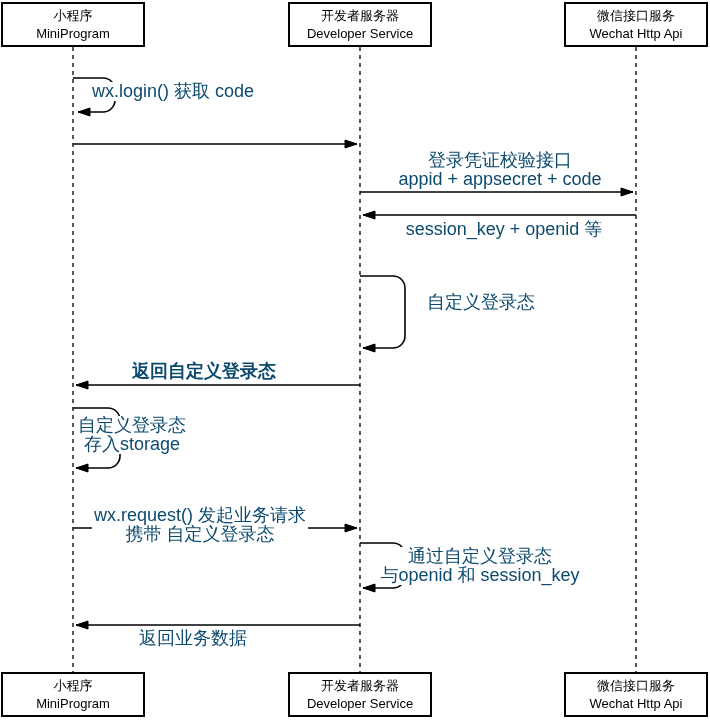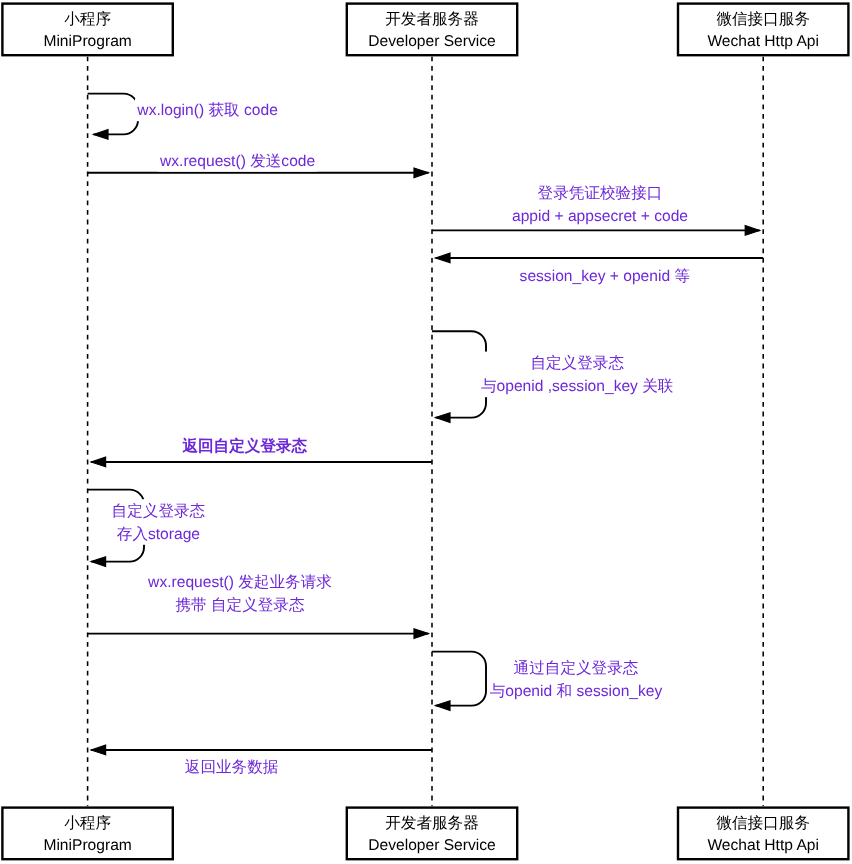--- a/index.html
+++ b/index.html
@@ -47,23 +47,23 @@
     text-align: center;
     font-size: 13px;
     line-height: 18px;
     color: #000000;
     z-index: 3;
   }
   .msg-label {
     position: absolute;
     transform: translateX(-50%);
     text-align: center;
-    font-size: 13px;
+    font-size: 18px;
     line-height: 19px;
-    color: #6d28d9;
+    color: #0c4a6e;
     background: #ffffff;
     white-space: nowrap;
     z-index: 2;
     padding: 0 2px;
   }
 </style>
 </head>
 <body>
 
 <div class="diagram">
@@ -123,48 +123,44 @@
   </div>
   <div class="actor-box" style="left:564px; top:672px;">
     <div>微信接口服务</div>
     <div>Wechat Http Api</div>
   </div>
 
   <div class="msg-label" style="left:173px; top:82px;">
     <div>wx.login() 获取 code</div>
   </div>
 
-  <div class="msg-label" style="left:198px; top:124px;">
-    <div>wx.request() 发送code</div>
-  </div>
 
   <div class="msg-label" style="left:504px; top:220px;">
     <div>session_key + openid 等</div>
   </div>
 
   <div class="msg-label" style="left:500px; top:151px;">
     <div>登录凭证校验接口</div>
     <div>appid + appsecret + code</div>
   </div>
 
   <div class="msg-label" style="left:481px; top:293px;">
     <div>自定义登录态</div>
-    <div>与openid ,session_key 关联</div>
   </div>
 
   <div class="msg-label" style="left:204px; top:362px;font-weight:bold;">
     <div>返回自定义登录态</div>
   </div>
 
   <div class="msg-label" style="left:132px; top:416px;">
     <div>自定义登录态</div>
     <div>存入storage</div>
   </div>
 
-  <div class="msg-label" style="left:200px; top:475px;">
+  <div class="msg-label" style="left:200px; top:506px;">
     <div>wx.request() 发起业务请求</div>
     <div>携带 自定义登录态</div>
   </div>
 
   <div class="msg-label" style="left:480px; top:547px;">
     <div>通过自定义登录态</div>
     <div>与openid 和 session_key</div>
   </div>
 
   <div class="msg-label" style="left:193px; top:629px;">

